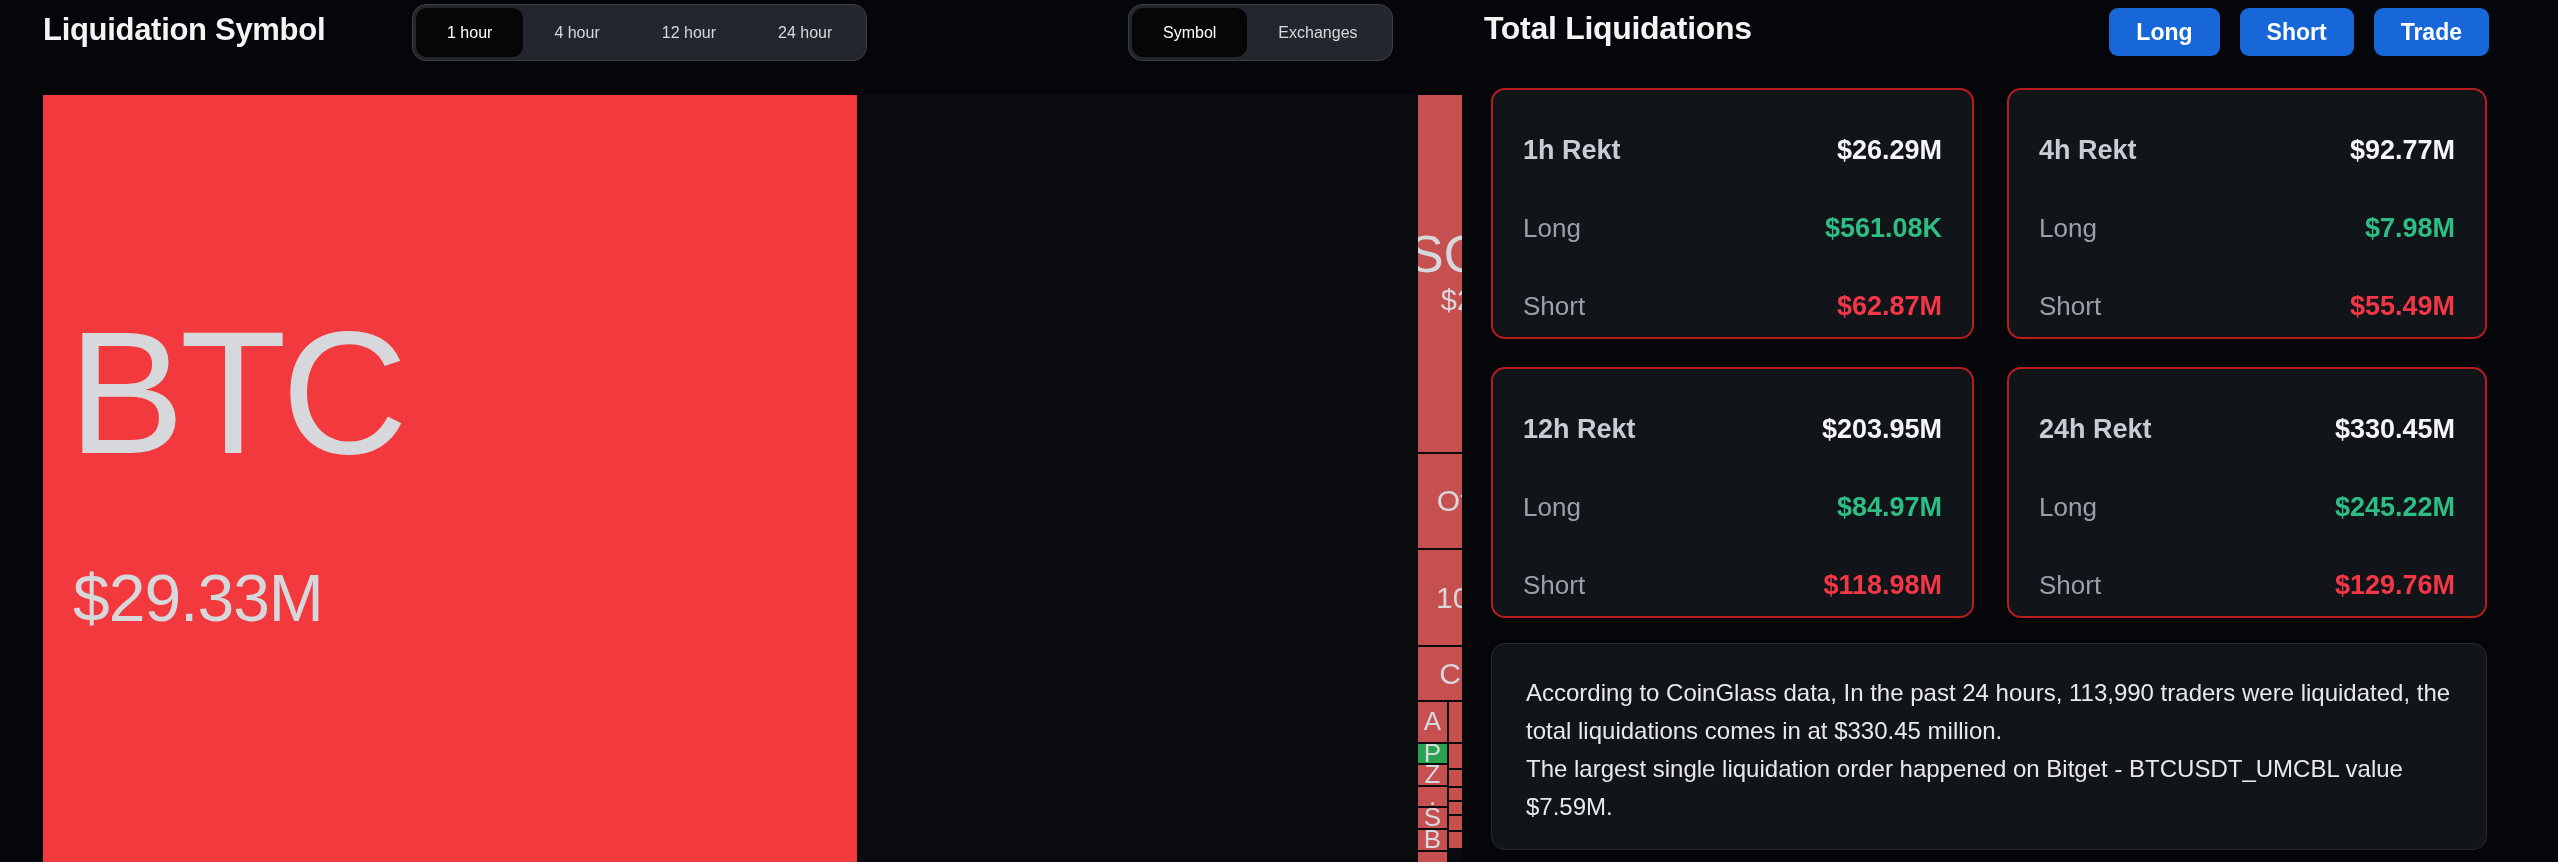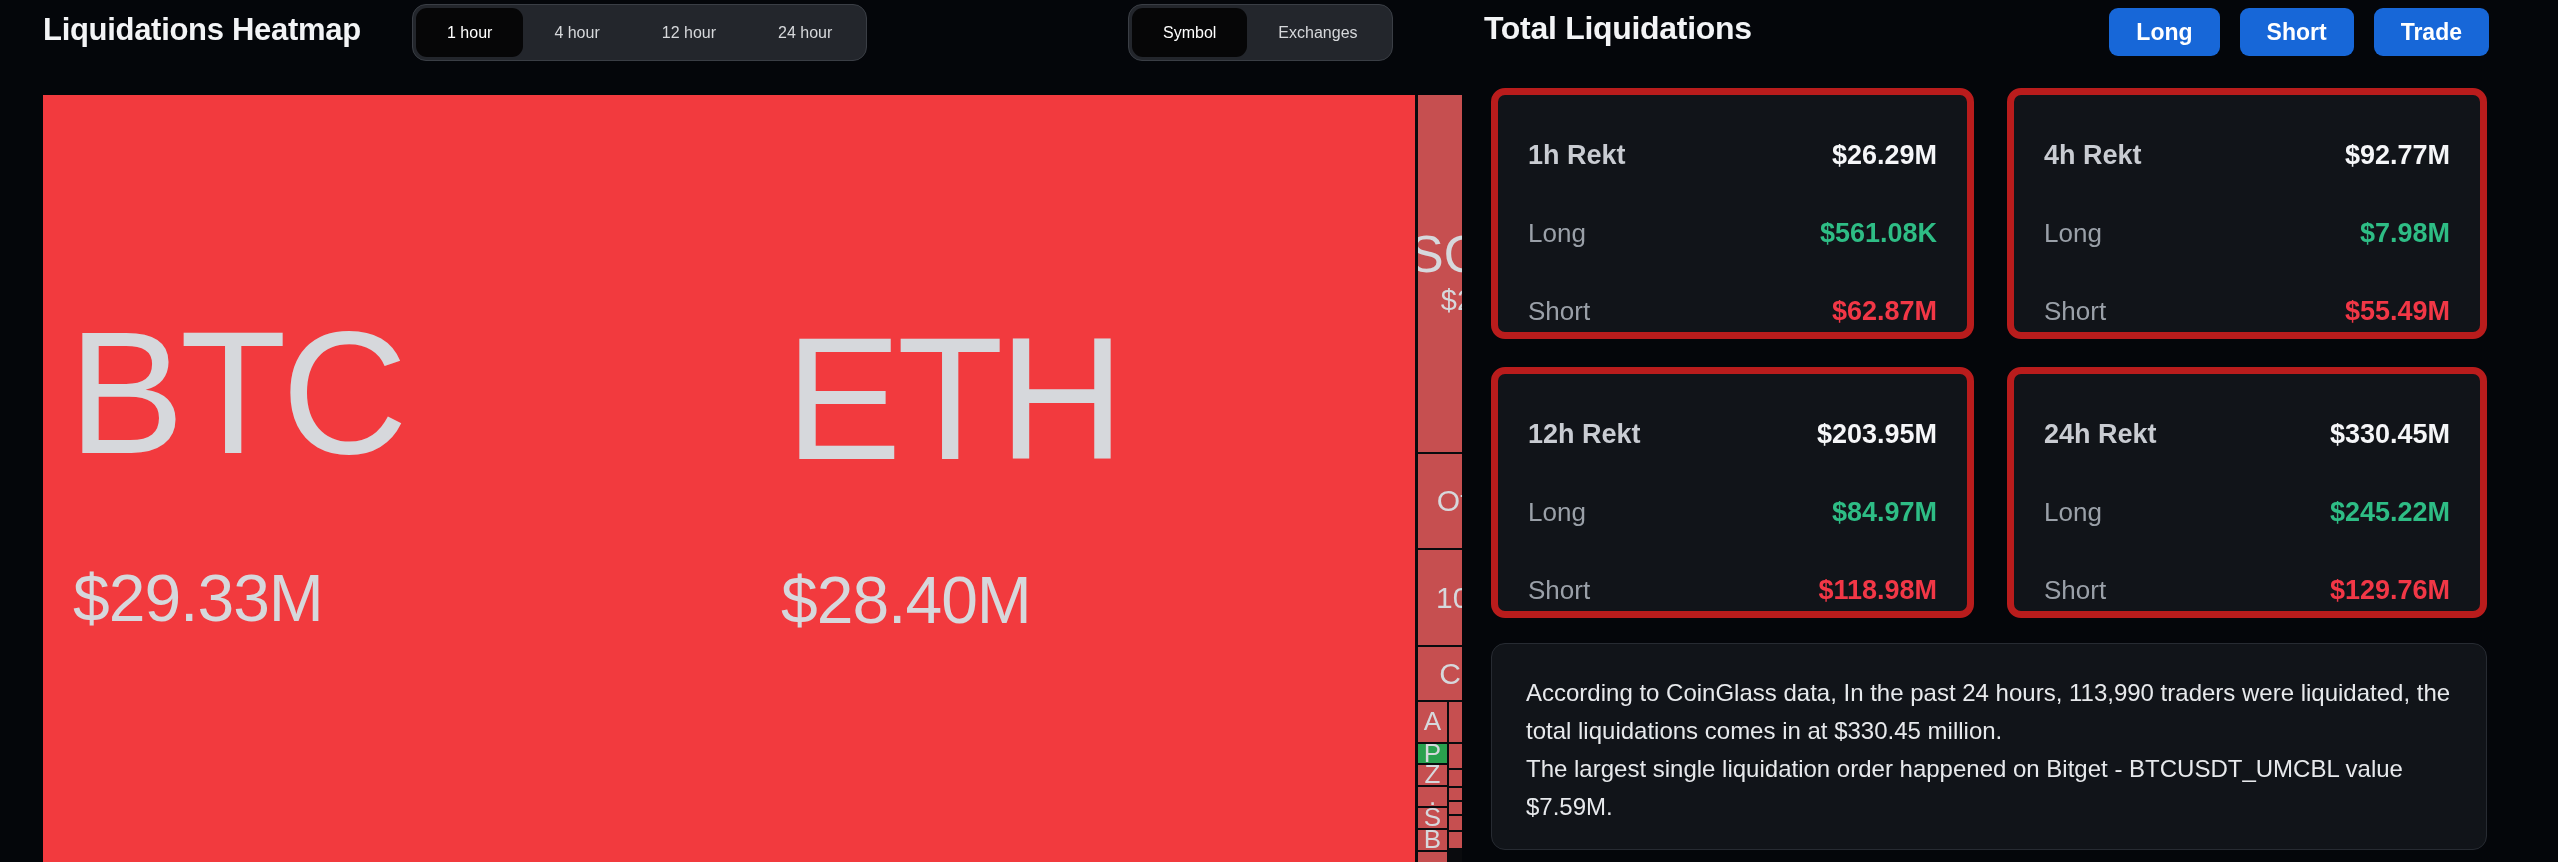--- a/index.html
+++ b/index.html
@@ -26,37 +26,37 @@
   .big-label{position:absolute;font-size:175px;font-weight:400;color:#d6d8dc;letter-spacing:-5px;line-height:1;}
   .big-value{position:absolute;font-size:66px;font-weight:400;color:#d6d8dc;letter-spacing:-1px;line-height:1;}
   .strip-tile{position:absolute;display:flex;flex-direction:column;align-items:center;justify-content:center;color:#d6d8dc;}
   .strip-label{font-size:52px;line-height:1.05;white-space:nowrap;}
   .strip-value{font-size:29px;line-height:1.3;white-space:nowrap;}
   .strip-label.sm{font-size:30px;}
   .strip-label.xs{font-size:26px;font-weight:400;}
   .tiny{position:absolute;background:#c64f50;}
 
   
-  .card{position:absolute;width:483px;height:251px;background:#111419;border:7px solid #b91c1c;border-radius:14px;padding:44px 30px 0 30px;}
+  .card{position:absolute;width:483px;height:251px;background:#111419;border:2px solid #b91c1c;border-radius:14px;padding:44px 30px 0 30px;}
   .card-row{display:flex;justify-content:space-between;align-items:center;height:32px;margin-bottom:46px;}
   .card-period{font-size:27px;font-weight:700;color:#c9ccd2;}
   .card-total{font-size:27px;font-weight:700;color:#f5f6f8;}
   .dim-label{font-size:26px;color:#9aa0a8;}
   .val-long{font-size:27px;font-weight:600;color:#2ebd85;}
   .val-short{font-size:27px;font-weight:600;color:#f23746;}
 
   .summary{position:absolute;left:1491px;top:643px;width:996px;height:207px;background:#111419;border:1px solid #272b32;border-radius:14px;padding:30px 34px;color:#e7e9ec;font-size:24px;line-height:38px;}
   .summary p{margin:0;}
 </style>
 </head>
 <body>
 
 <div class="canvas">
 
-  <div class="page-title">Liquidations Heatmap</div>
+  <div class="page-title">Liquidation Symbol</div>
 
   <div class="seg-group time">
     <div class="seg-item active">1 hour</div>
     <div class="seg-item">4 hour</div>
     <div class="seg-item">12 hour</div>
     <div class="seg-item">24 hour</div>
   </div>
 
   <div class="seg-group view">
     <div class="seg-item active">Symbol</div>
@@ -69,24 +69,20 @@
     <button class="btn-blue">Short</button>
     <button class="btn-blue">Trade</button>
   </div>
 
   <div class="treemap">
     <div class="tile bright" style="left:0;top:0;width:814px;height:767px;">
       <div class="big-label" style="left:25px;top:210px;">BTC</div>
       <div class="big-value" style="left:30px;top:470px;">$29.33M</div>
     </div>
 
-    <div class="tile bright" style="left:700px;top:0;width:672px;height:767px;">
-      <div class="big-label" style="left:42px;top:216px;">ETH</div>
-      <div class="big-value" style="left:38px;top:472px;">$28.40M</div>
-    </div>
 
     <div class="strip-tile tile muted" style="left:1375px;top:0;width:86px;height:357px;">
       <div class="strip-label">SOL</div>
       <div class="strip-value">$2.</div>
     </div>
     <div class="strip-tile tile muted" style="left:1375px;top:359px;width:86px;height:94px;">
       <div class="strip-label sm">Oth</div>
     </div>
     <div class="strip-tile tile muted" style="left:1375px;top:455px;width:86px;height:95px;">
       <div class="strip-label sm">100</div>

